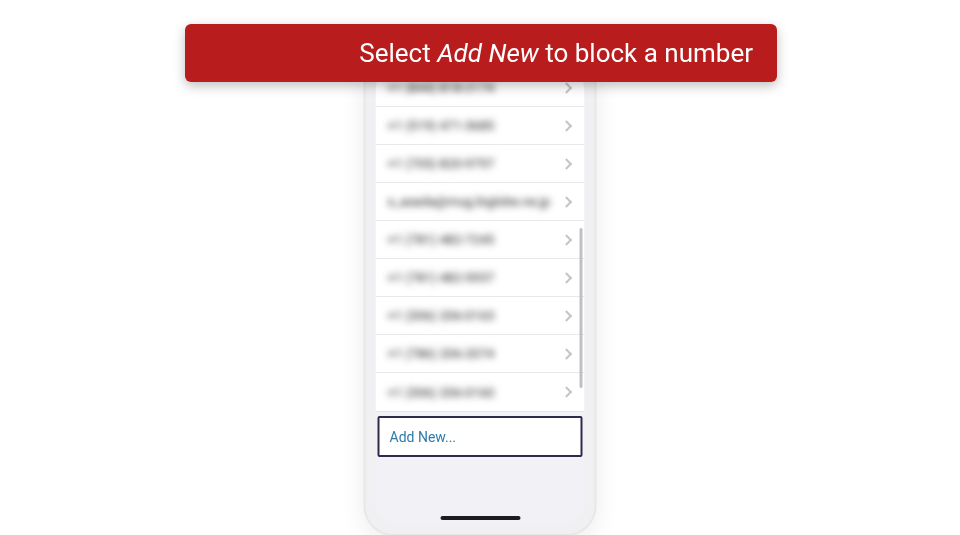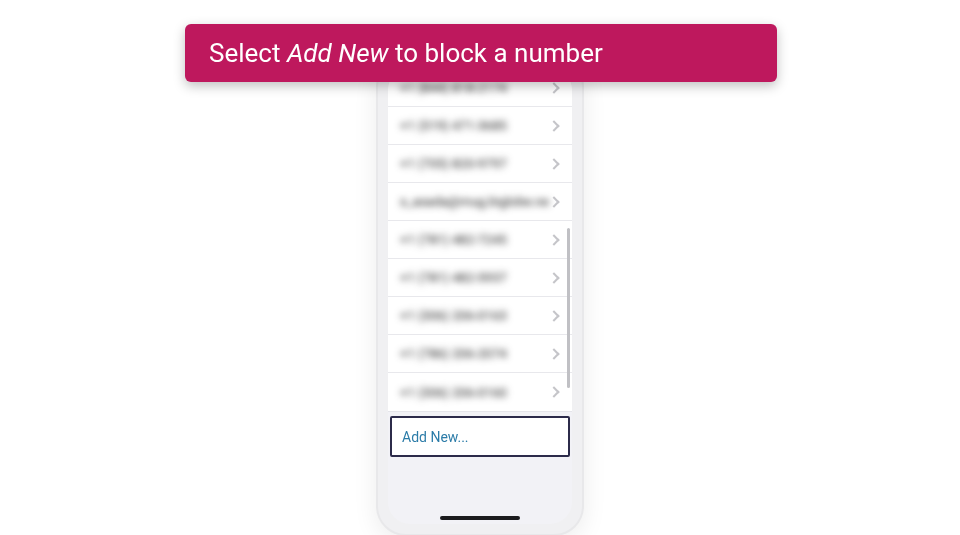--- a/index.html
+++ b/index.html
@@ -9,37 +9,37 @@
       background: #ffffff;
       font-family: -apple-system, BlinkMacSystemFont, "Segoe UI", Roboto, sans-serif;
       position: relative;
       overflow: hidden;
     }
     .banner {
       position: absolute;
       top: 24px;
       left: 185px;
       width: 592px;
-      background: #be185d;
+      background: #b91c1c;
       color: #ffffff;
       padding: 14px 24px;
       border-radius: 6px;
       font-size: 26px;
       font-weight: 400;
-      text-align: left;
+      text-align: right;
       box-shadow: 0 4px 12px rgba(0,0,0,0.25);
       z-index: 10;
     }
     .banner .emph { font-style: italic; }
     .phone {
       position: absolute;
       top: 56px;
       left: 50%;
       transform: translateX(-50%);
-      width: 208px;
+      width: 233px;
       height: 480px;
       background: #f0f0f2;
       border-radius: 30px;
       border: 2px solid #e8e8ea;
       box-shadow: 0 6px 24px rgba(0,0,0,0.08);
       padding: 10px;
     }
     .screen {
       width: 100%;
       height: 100%;

